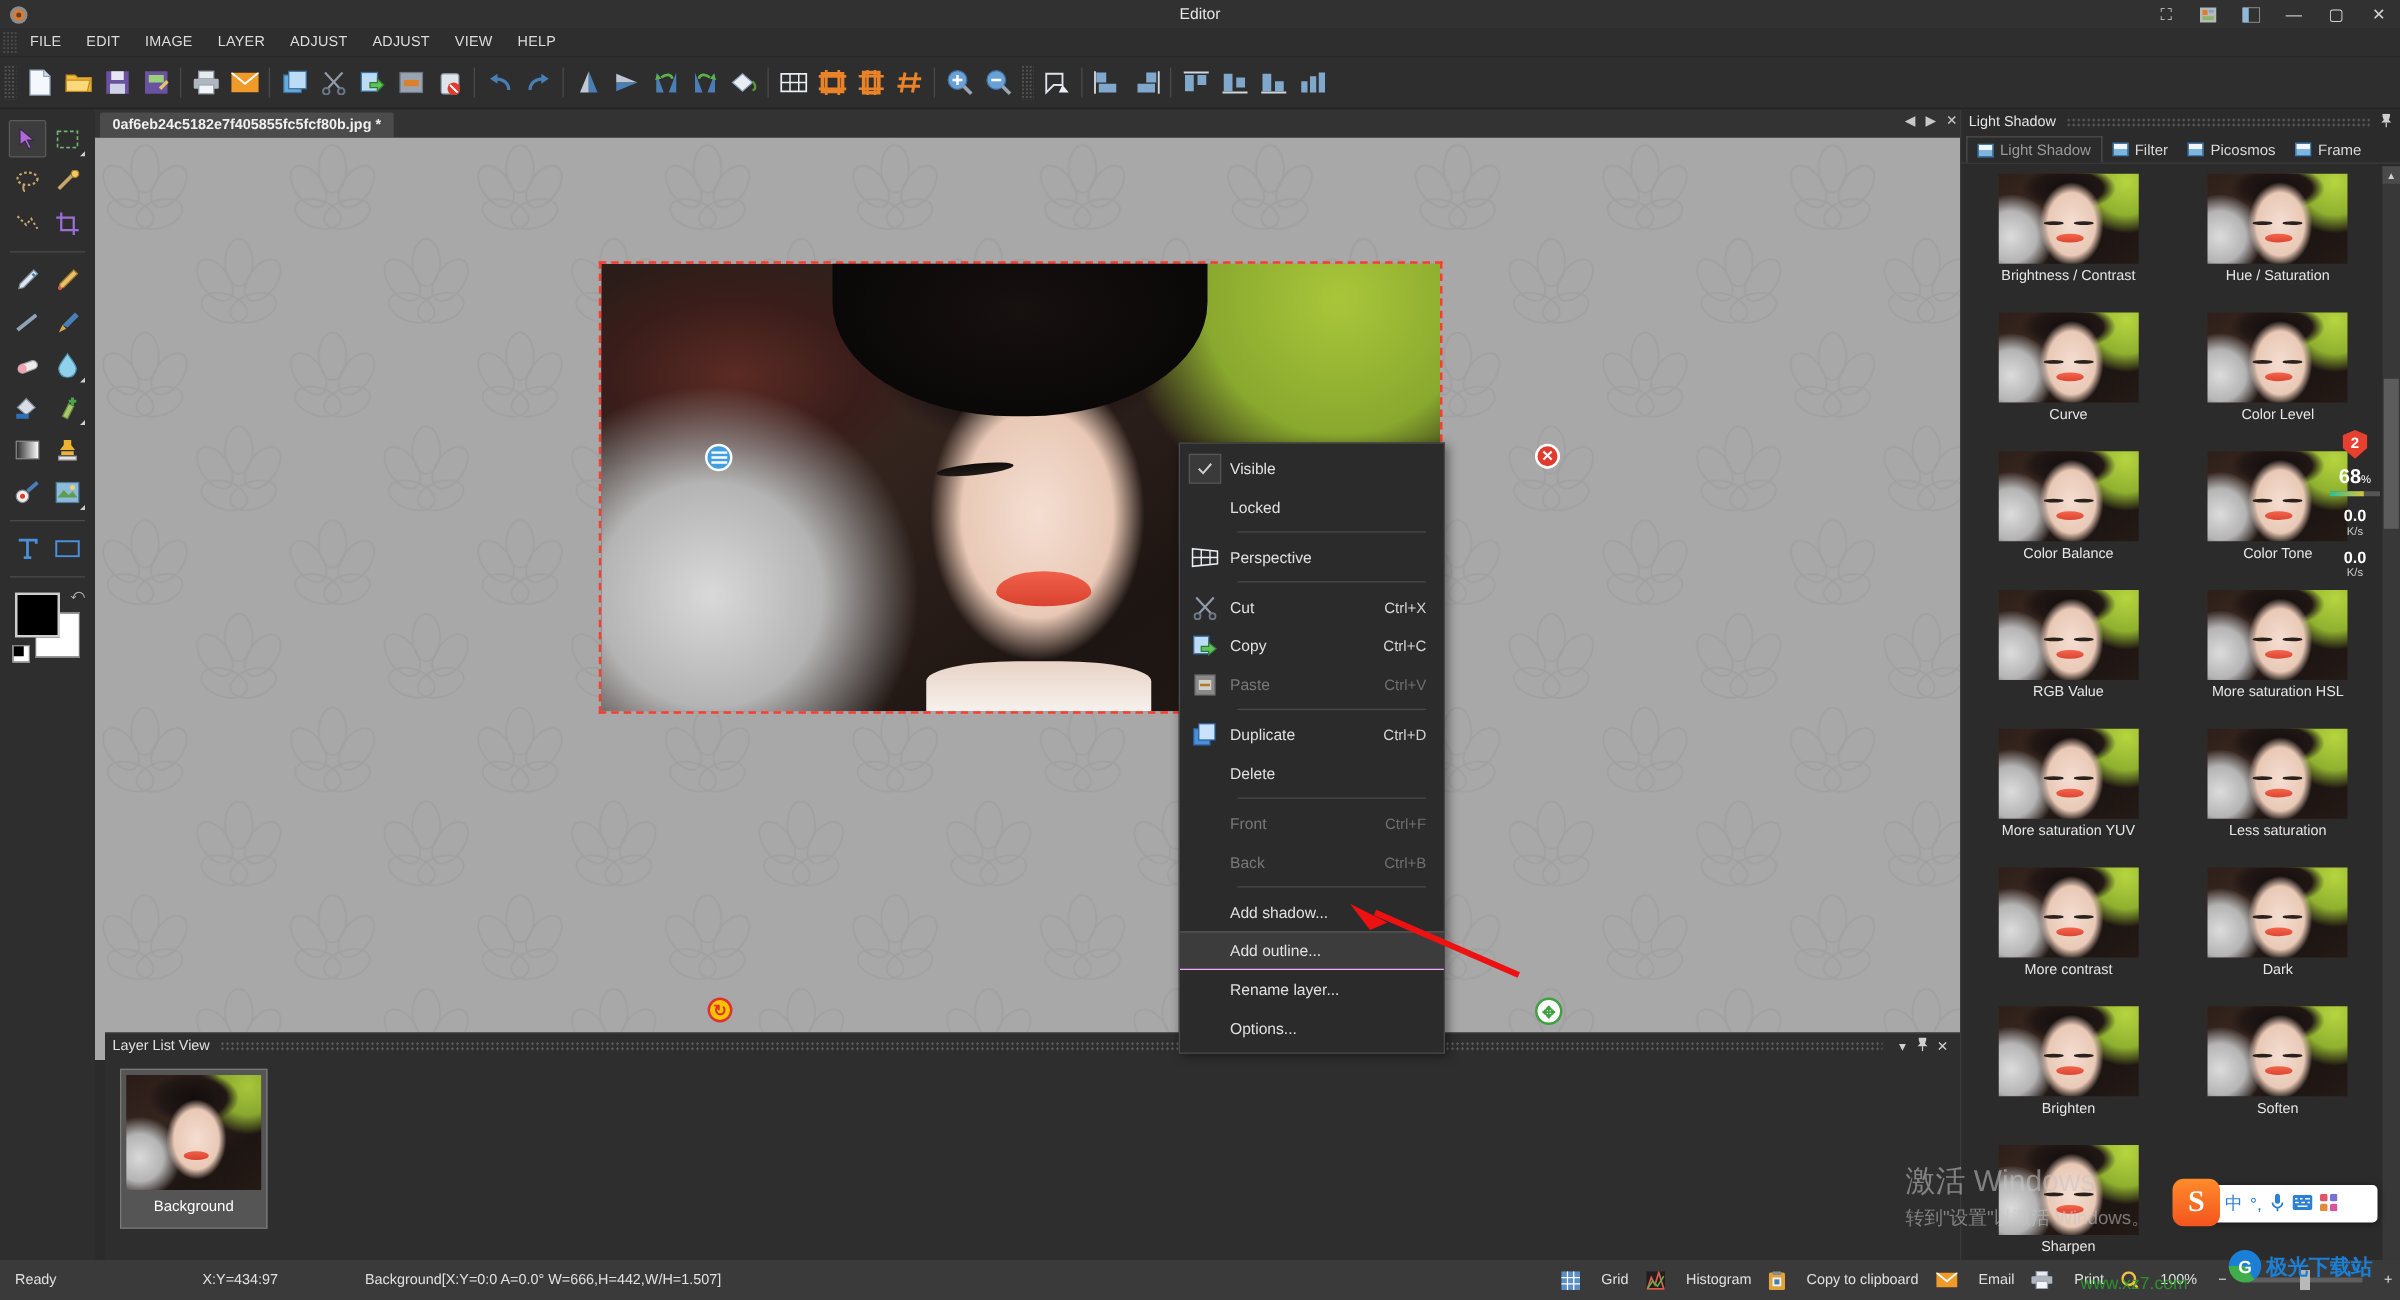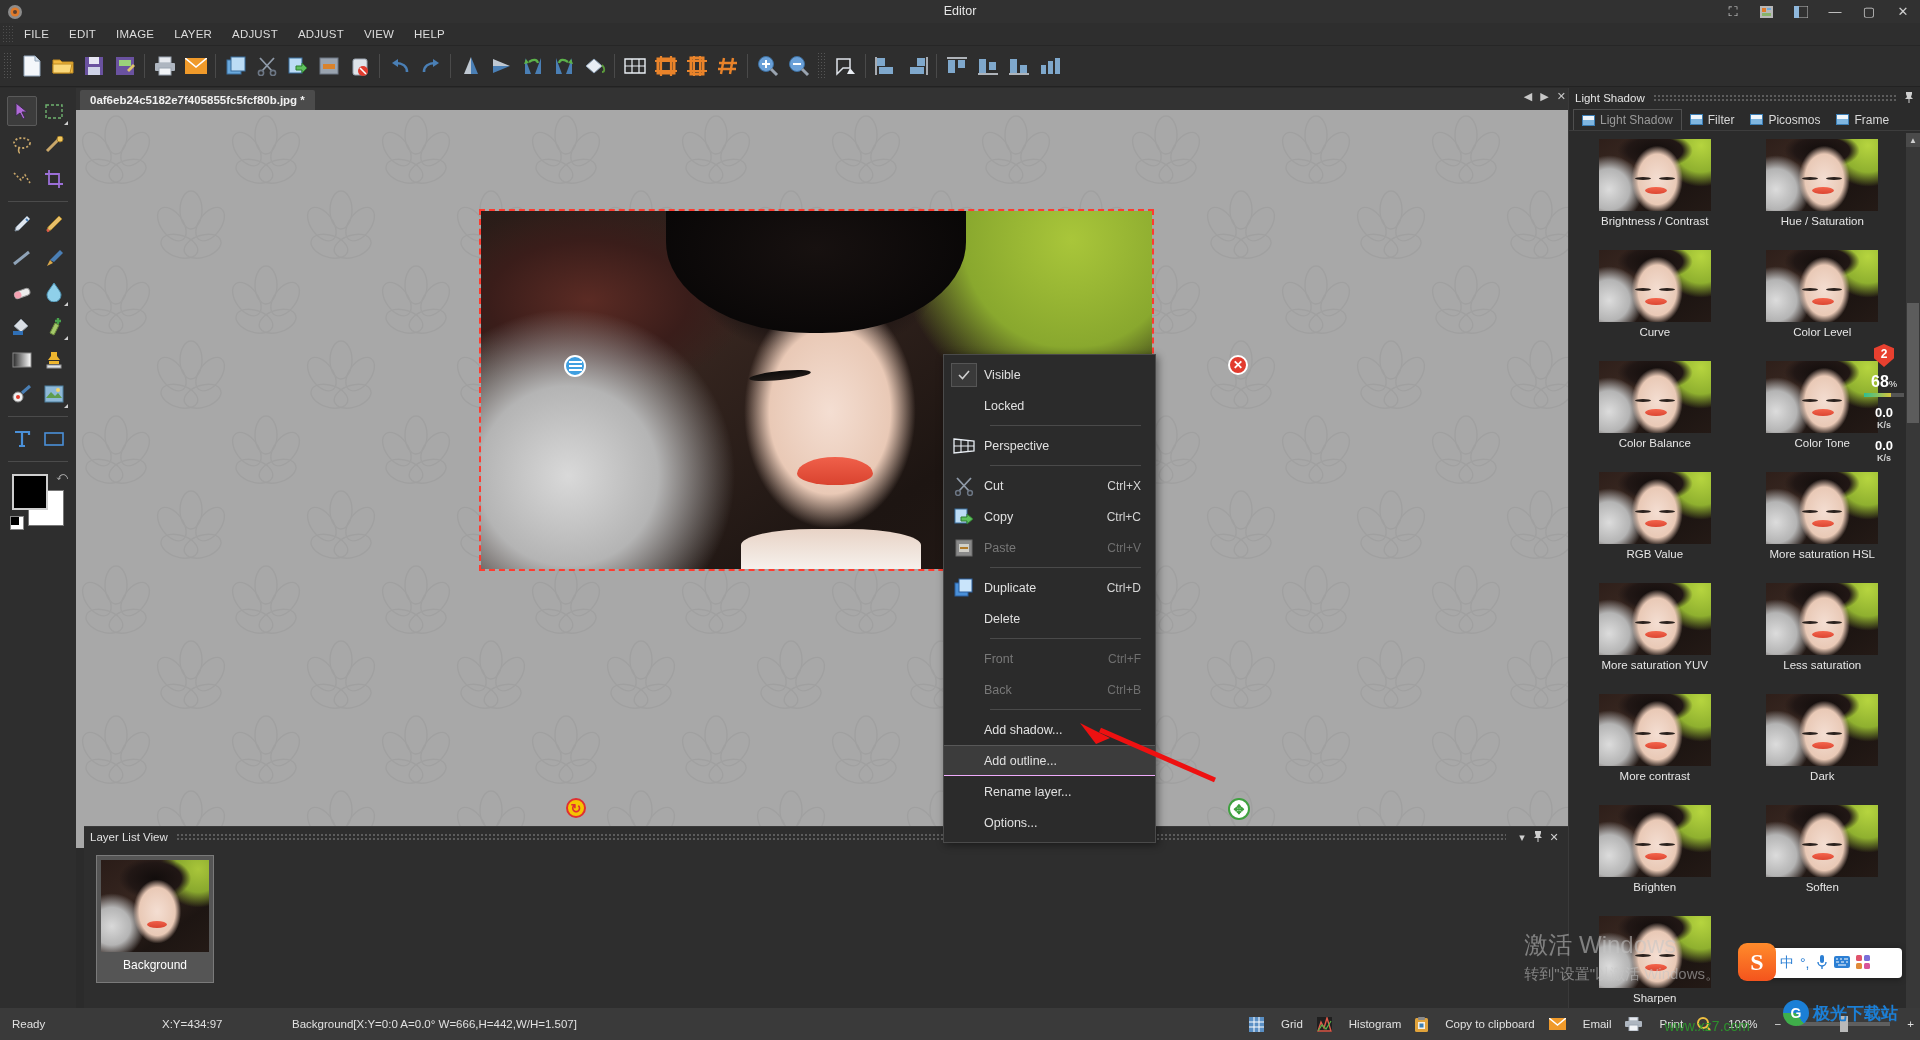--- a/index.html
+++ b/index.html
@@ -288,21 +288,21 @@
     width: 20px; height: 23px; margin: 0 auto; background: #e8402f;
     clip-path: polygon(50% 0, 100% 18%, 100% 62%, 50% 100%, 0 62%, 0 18%);
     font-size: 12px; font-weight: bold; line-height: 20px;
   }
   .perf .pct { font-size: 16px; font-weight: bold; margin-top: 6px; }
   .perf .pct small { font-size: 9px; font-weight: normal; }
   .perf .bar { height: 4px; margin: 2px 2px 0; background: #555; position: relative; }
   .perf .bar i { position:absolute; left:0; top:0; bottom:0; width:68%;
     background: linear-gradient(90deg,#2fbf8f,#d8c43a); }
   .perf .net { font-size: 13px; font-weight: bold; margin-top: 8px; }
-  .perf .net small { display:block; font-size: 9px; font-weight: bold; color:#cfcfcf; }
+  .perf .net small { display:block; font-size: 9px; font-weight: normal; color:#cfcfcf; }
 
   
   .winwm {
     position: absolute; right: 200px; bottom: 56px; text-align: left; z-index: 20;
     color: #c6c6c6; opacity: .55; pointer-events: none;
   }
   .winwm .w1 { font-size: 24px; }
   .winwm .w2 { font-size: 15px; margin-top: 4px; }
 
   

